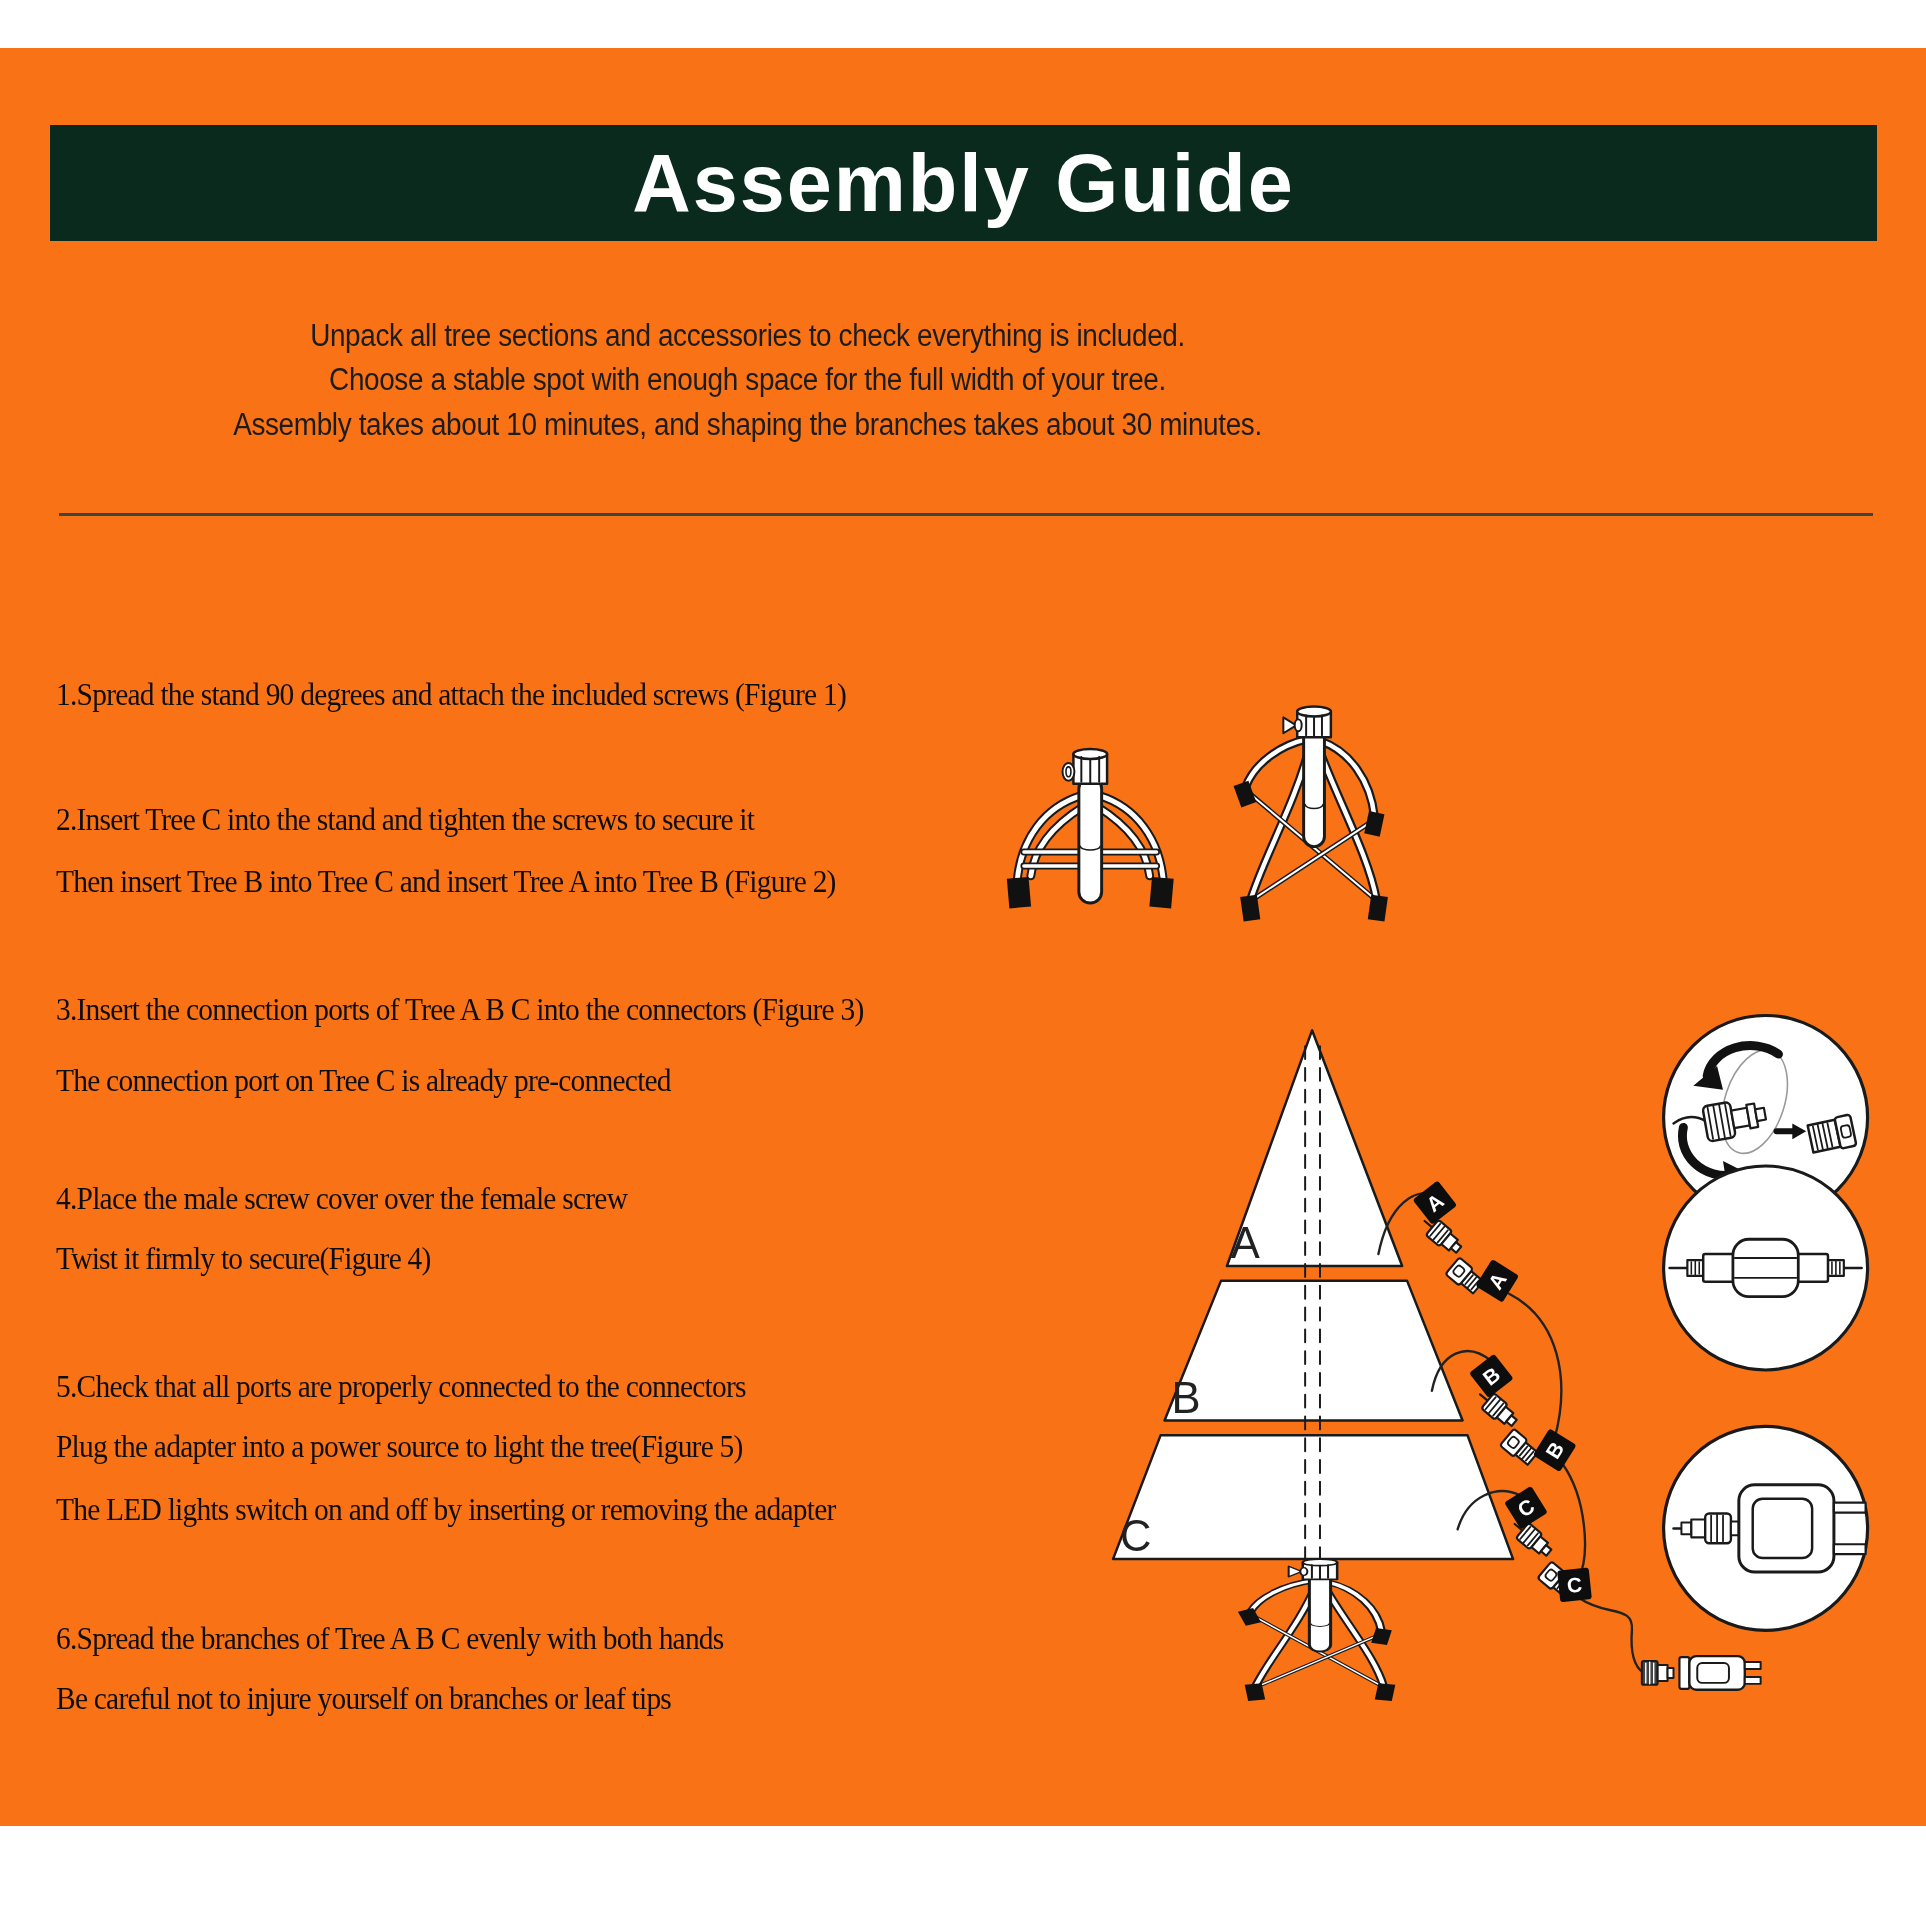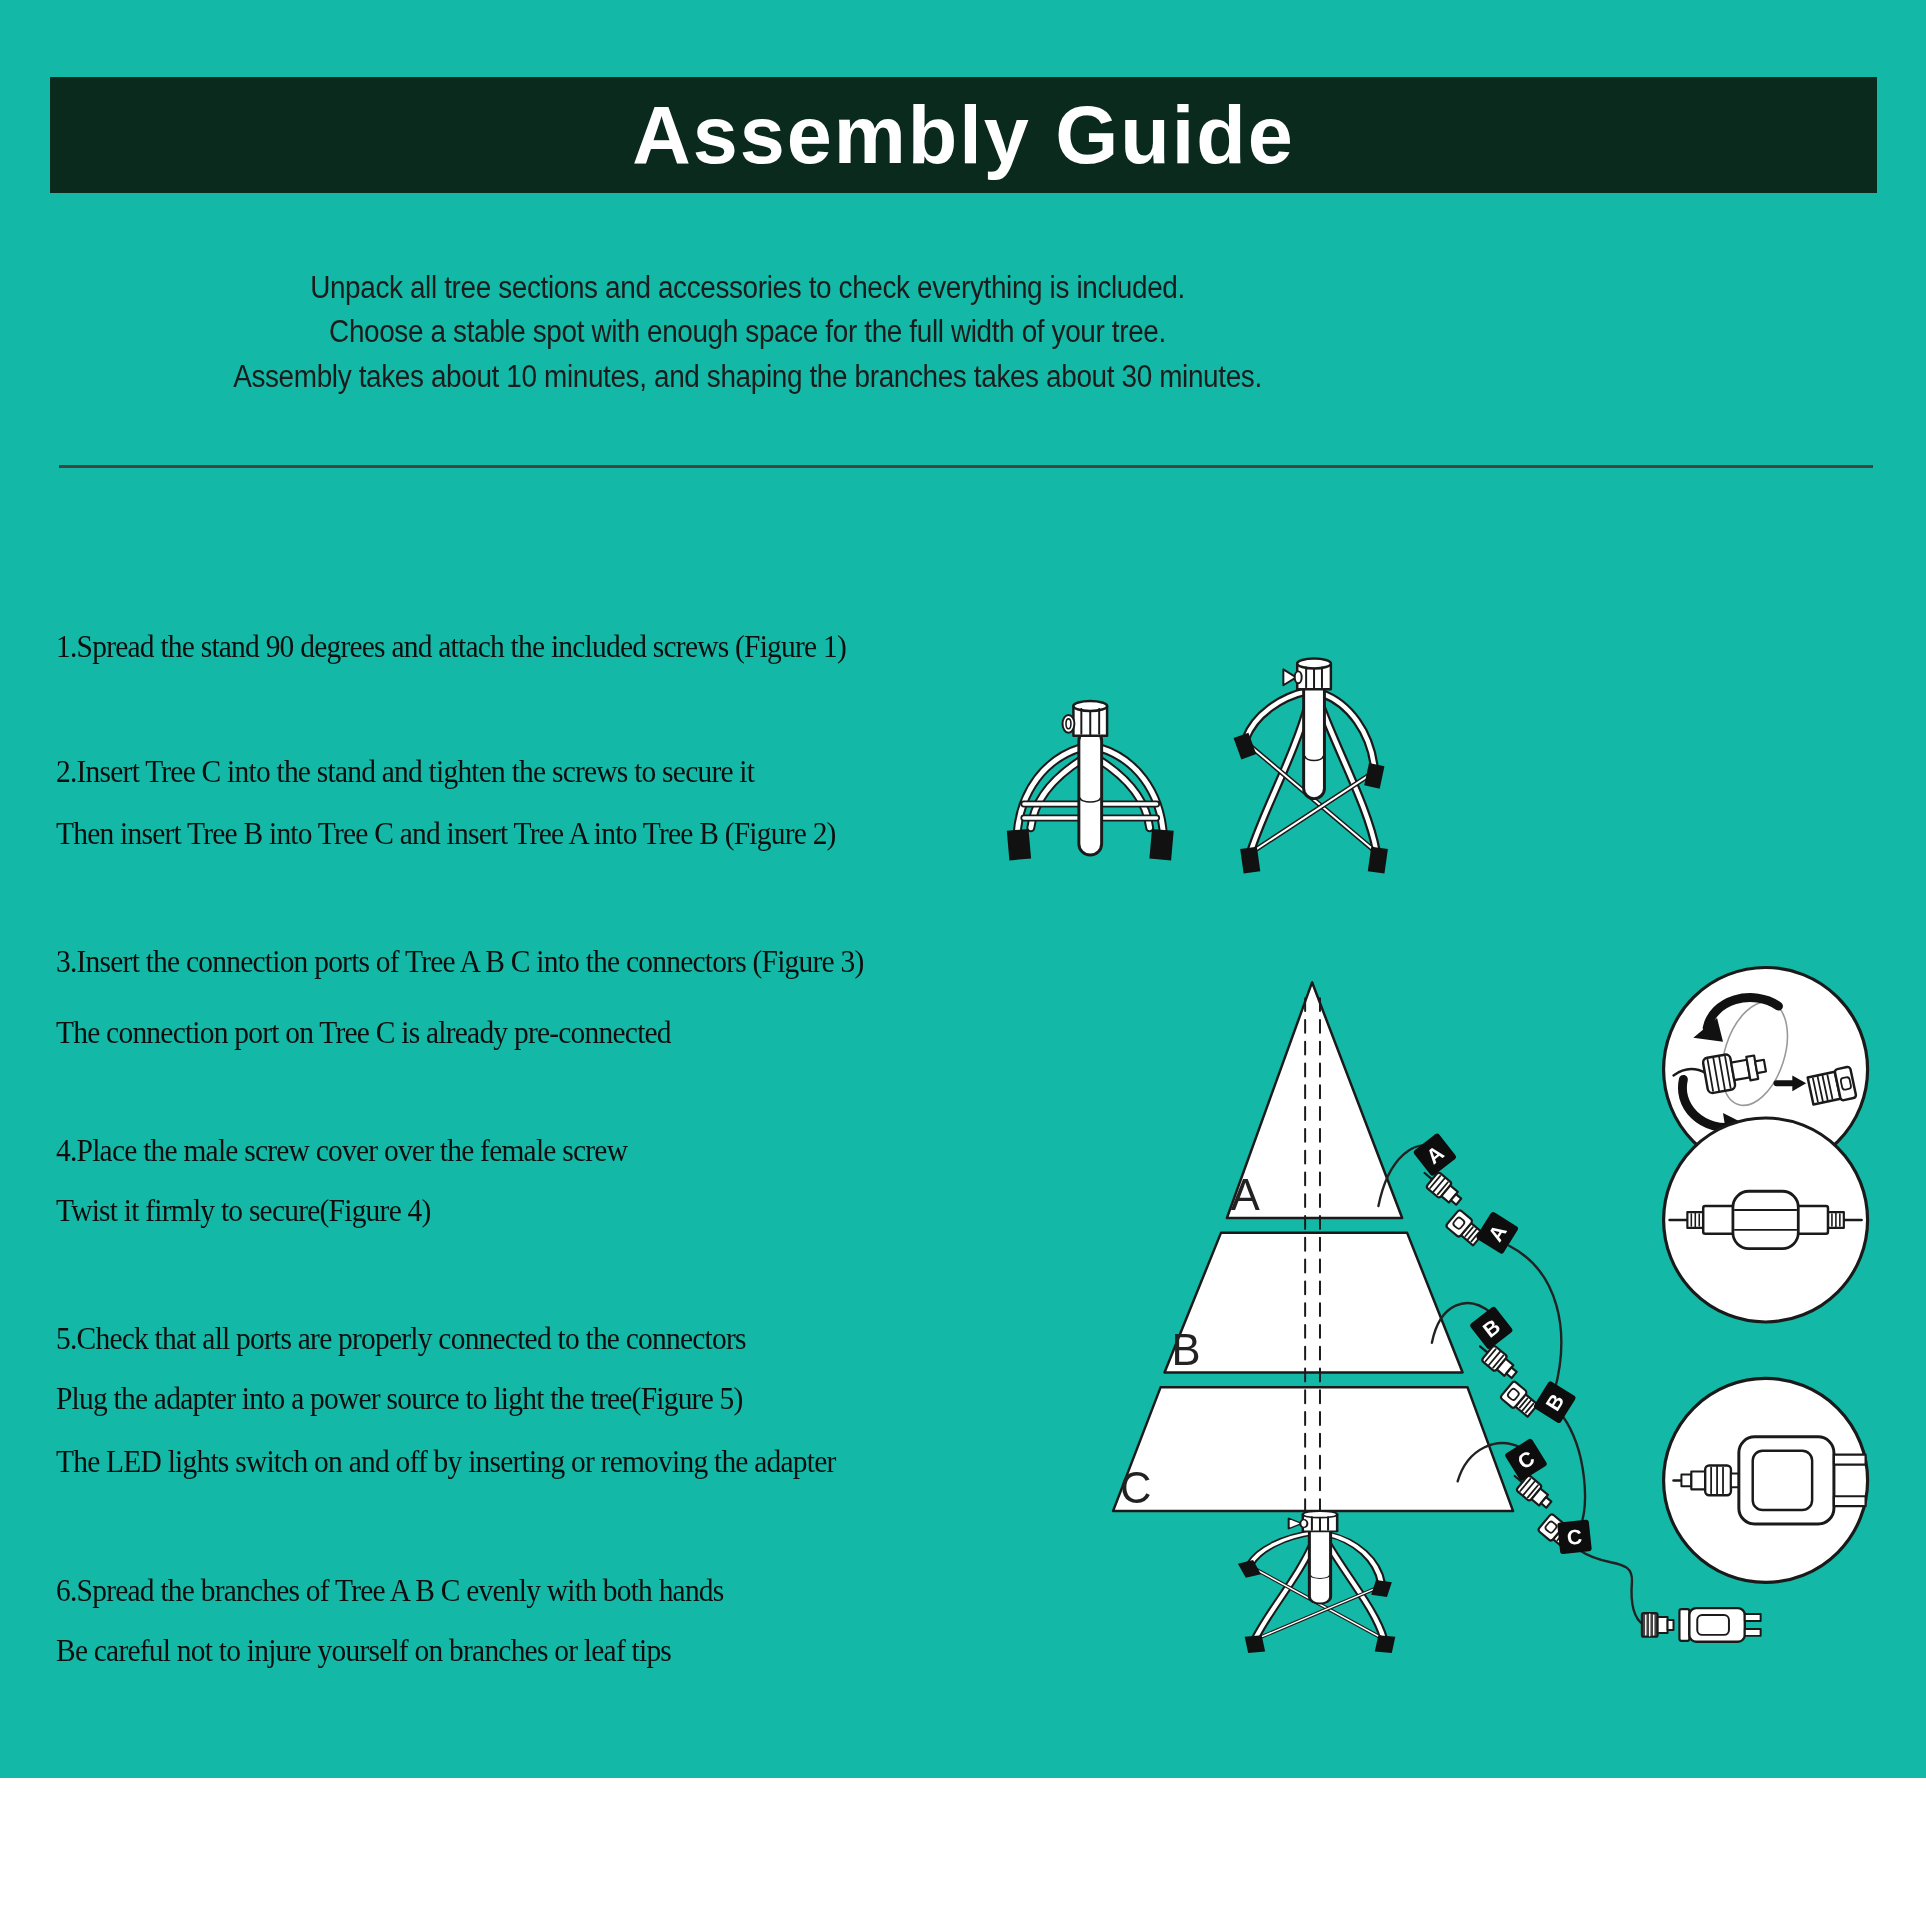--- a/index.html
+++ b/index.html
@@ -1,17 +1,17 @@
 <!DOCTYPE html>
 <html><head>
 <meta charset="utf-8">
 <style>
   html,body{margin:0;padding:0;background:#fff;}
-  .page{position:relative;width:1927px;height:1778px;background:#14b8a6;overflow:hidden;
-        font-family:"Liberation Sans", sans-serif;color:#111;}
+  .page{position:relative;width:1927px;height:1778px;background:#f97316;overflow:hidden;
+        font-family:"Liberation Sans", sans-serif;color:#111;margin-top:48px;}
   .banner{position:absolute;left:50px;top:77px;width:1827px;height:116px;background:#0a2a1e;
           display:flex;align-items:center;justify-content:center;}
   .banner span{color:#ffffff;font-size:81px;font-weight:700;letter-spacing:2px;
                font-family:"Liberation Sans", sans-serif;}
   .intro{position:absolute;left:0;top:0;width:1495px;}
   .intro-line{position:absolute;left:0;width:1495px;text-align:center;font-size:31px;color:#1c1c1c;
               letter-spacing:-0.4px;transform:scaleX(0.9);transform-origin:50% 50%;white-space:nowrap;}
   .divider{position:absolute;left:59px;top:465px;width:1814px;height:3px;background:#3d4540;}
   .step-line{position:absolute;left:56px;font-family:"Liberation Serif", serif;font-size:31px;
              color:#0e0e0e;letter-spacing:-0.8px;white-space:nowrap;transform:scaleX(0.95);

